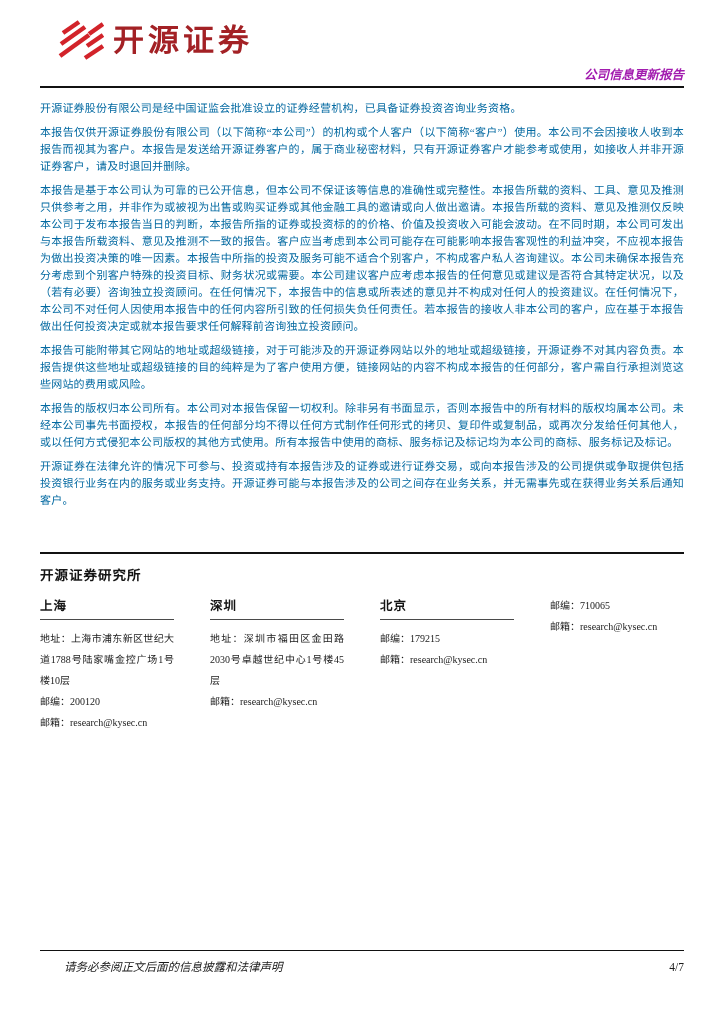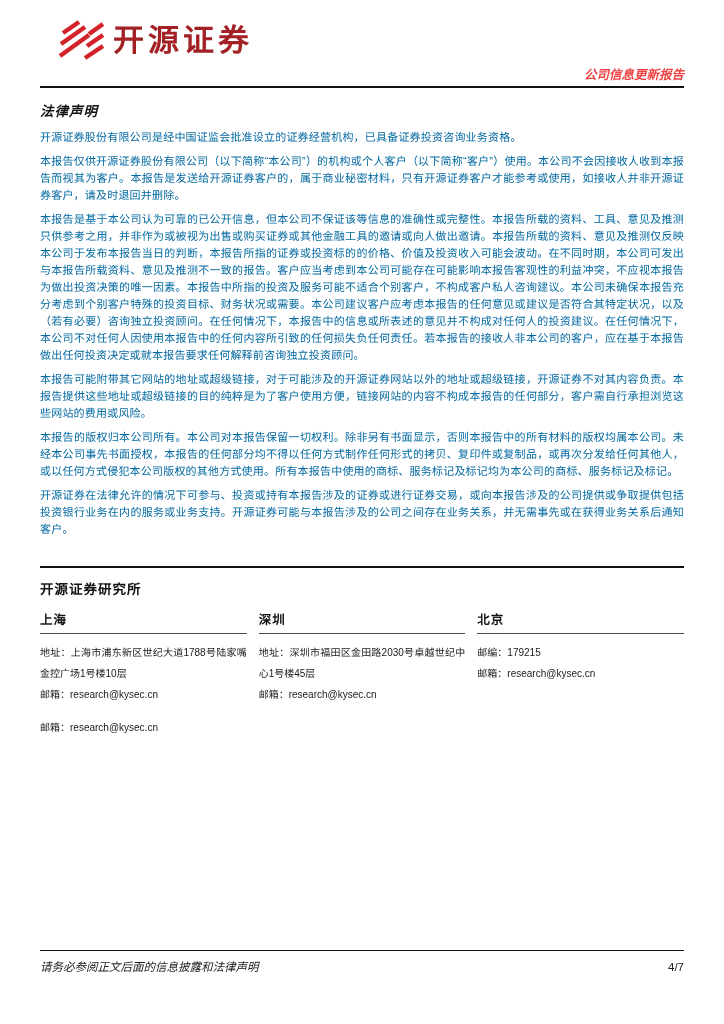--- a/index.html
+++ b/index.html
@@ -2,21 +2,21 @@
 <html lang="zh-CN"><head>
 <meta charset="utf-8">
 <style>
   * { margin: 0; padding: 0; box-sizing: border-box; }
   html, body { background: #ffffff; }
   .page {
     position: relative;
     width: 724px;
     height: 1024px;
     background: #ffffff;
-    font-family: Liberation Sans, sans-serif;
+    font-family: Liberation Serif, serif;
     color: #141414;
     overflow: hidden;
   }
   
   .logo {
     position: absolute;
     left: 58px;
     top: 20px;
     display: flex;
     align-items: center;
@@ -30,21 +30,21 @@
     letter-spacing: 4px;
     line-height: 1;
   }
   .report-type {
     position: absolute;
     right: 40px;
     top: 64px;
     font-size: 12.5px;
     font-weight: bold;
     font-style: italic;
-    color: #ef4444;
+    color: #a21caf;
   }
   .header-rule {
     position: absolute;
     left: 40px;
     right: 40px;
     top: 86px;
     height: 2px;
     background: #111;
   }
   
@@ -63,34 +63,33 @@
   }
   .para {
     font-size: 11px;
     line-height: 17px;
     text-align: justify;
     letter-spacing: 0.2px;
     margin-bottom: 7px;
     color: #0369a1;
   }
   
-  .research { margin-top: 28px; }
+  .research { margin-top: 43px; }
   .section-rule { height: 2px; background: #111; }
   .research-title {
     font-size: 13.5px;
     font-weight: bold;
     padding: 10px 0 11px 0;
     letter-spacing: 1px;
   }
   .offices {
     display: grid;
-    grid-template-columns: 1fr 1fr 1fr;
+    grid-template-columns: 1fr 1fr 1fr 1fr;
     column-gap: 36px;
     row-gap: 28px;
-    gap: 12px;
   }
   .office-city {
     font-size: 12.5px;
     font-weight: bold;
     padding-bottom: 5px;
     border-bottom: 1px solid #4a4a4a;
     margin-bottom: 8px;
     letter-spacing: 1px;
   }
   .office-line {
@@ -106,21 +105,21 @@
     right: 40px;
     bottom: 50px;
   }
   .footer-rule { height: 1.5px; background: #111; margin-bottom: 7px; }
   .footer-row {
     display: flex;
     justify-content: space-between;
     align-items: baseline;
     font-size: 11.5px;
   }
-  .footer-disclaimer { font-style: italic; color: #1a1a1a; }
+  .footer-disclaimer { font-style: italic; color: #1a1a1a; margin-left: 24px; }
   .footer-page { color: #1a1a1a; }
 </style>
 </head>
 <body>
 
 <div class="page">
 
   <div class="logo">
     <span>
       <svg class="logo-icon-svg" width="46" height="40" viewBox="0 0 46 40" xmlns="http://www.w3.org/2000/svg">
@@ -134,21 +133,20 @@
         </g>
       </svg>
     </span>
     <span class="logo-text">开源证券</span>
   </div>
   <div class="report-type">公司信息更新报告</div>
   <div class="header-rule"></div>
 
   <div class="content">
 
-    <div class="legal-title">法律声明</div>
 
     <div class="paragraphs">
 
         <p class="para">开源证券股份有限公司是经中国证监会批准设立的证券经营机构，已具备证券投资咨询业务资格。</p>
 
         <p class="para">本报告仅供开源证券股份有限公司（以下简称“本公司”）的机构或个人客户（以下简称“客户”）使用。本公司不会因接收人收到本报告而视其为客户。本报告是发送给开源证券客户的，属于商业秘密材料，只有开源证券客户才能参考或使用，如接收人并非开源证券客户，请及时退回并删除。</p>
 
         <p class="para">本报告是基于本公司认为可靠的已公开信息，但本公司不保证该等信息的准确性或完整性。本报告所载的资料、工具、意见及推测只供参考之用，并非作为或被视为出售或购买证券或其他金融工具的邀请或向人做出邀请。本报告所载的资料、意见及推测仅反映本公司于发布本报告当日的判断，本报告所指的证券或投资标的的价格、价值及投资收入可能会波动。在不同时期，本公司可发出与本报告所载资料、意见及推测不一致的报告。客户应当考虑到本公司可能存在可能影响本报告客观性的利益冲突，不应视本报告为做出投资决策的唯一因素。本报告中所指的投资及服务可能不适合个别客户，不构成客户私人咨询建议。本公司未确保本报告充分考虑到个别客户特殊的投资目标、财务状况或需要。本公司建议客户应考虑本报告的任何意见或建议是否符合其特定状况，以及（若有必要）咨询独立投资顾问。在任何情况下，本报告中的信息或所表述的意见并不构成对任何人的投资建议。在任何情况下，本公司不对任何人因使用本报告中的任何内容所引致的任何损失负任何责任。若本报告的接收人非本公司的客户，应在基于本报告做出任何投资决定或就本报告要求任何解释前咨询独立投资顾问。</p>
 
         <p class="para">本报告可能附带其它网站的地址或超级链接，对于可能涉及的开源证券网站以外的地址或超级链接，开源证券不对其内容负责。本报告提供这些地址或超级链接的目的纯粹是为了客户使用方便，链接网站的内容不构成本报告的任何部分，客户需自行承担浏览这些网站的费用或风险。</p>
@@ -163,20 +161,23 @@
       <div class="research-title">开源证券研究所</div>
 
       <div class="offices">
 
           <div class="office">
             <div class="office-city">上海</div>
             <div class="office-line">
               <span>地址：</span><span>上海市浦东新区世纪大道1788号陆家嘴金控广场1号楼10层</span>
             </div>
             <div class="office-line">
+              <span>邮编：</span><span>200120</span>
+            </div>
+            <div class="office-line">
               <span>邮箱：</span><span>research@kysec.cn</span>
             </div>
           </div>
 
           <div class="office">
             <div class="office-city">深圳</div>
             <div class="office-line">
               <span>地址：</span><span>深圳市福田区金田路2030号卓越世纪中心1号楼45层</span>
             </div>
             <div class="office-line">
@@ -188,20 +189,23 @@
             <div class="office-city">北京</div>
             <div class="office-line">
               <span>邮编：</span><span>179215</span>
             </div>
             <div class="office-line">
               <span>邮箱：</span><span>research@kysec.cn</span>
             </div>
           </div>
 
           <div class="office">
+            <div class="office-line">
+              <span>邮编：</span><span>710065</span>
+            </div>
             <div class="office-line">
               <span>邮箱：</span><span>research@kysec.cn</span>
             </div>
           </div>
         </div>
     </section>
 
   </div>
 
   <div class="footer">

